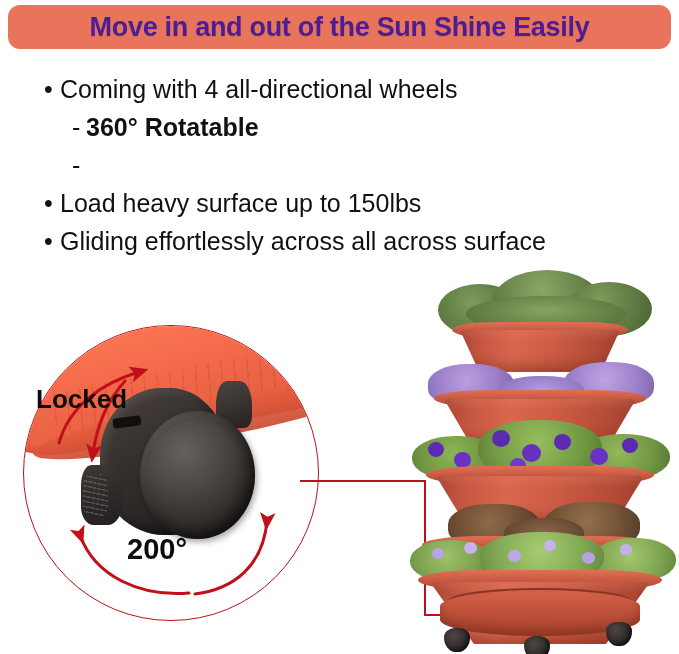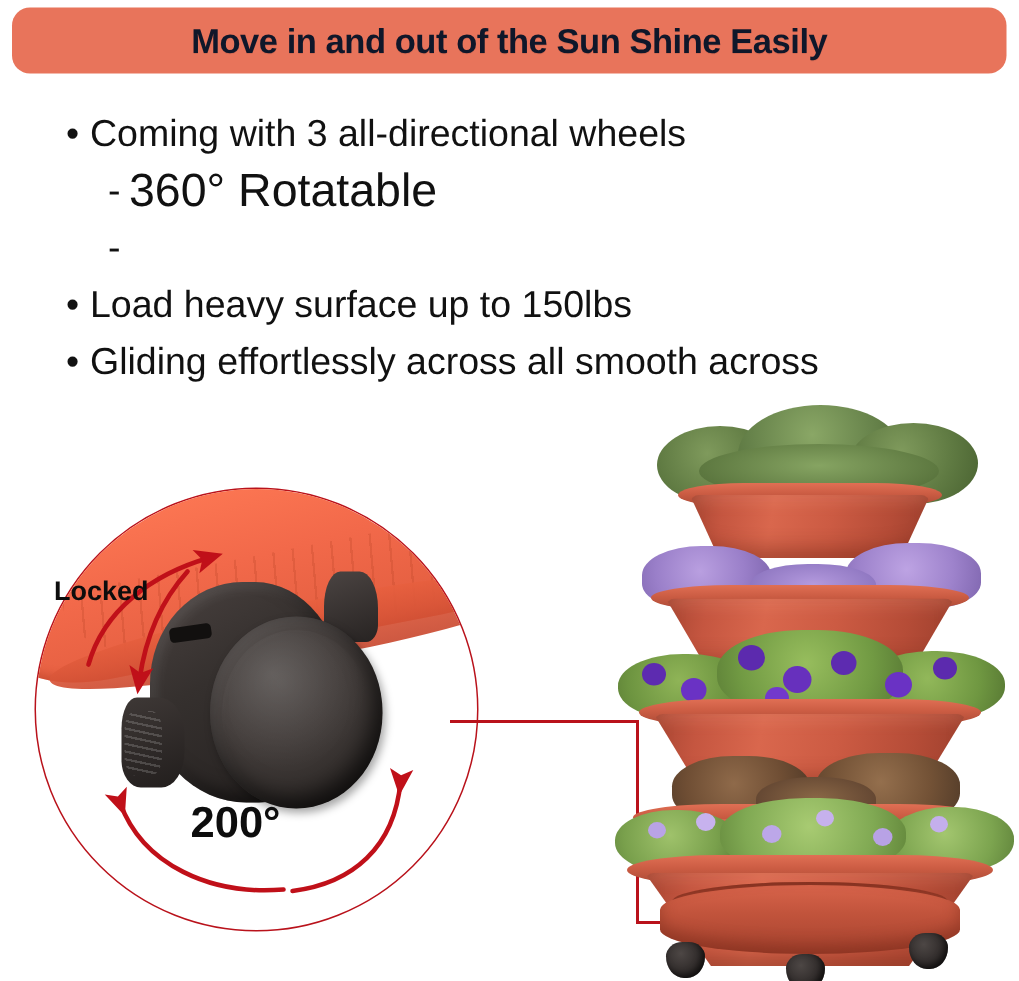--- a/index.html
+++ b/index.html
@@ -24,22 +24,22 @@
     width: 663px;
     height: 44px;
     background: #E8745B;
     border-radius: 12px;
     display: flex;
     align-items: center;
     justify-content: center;
     box-sizing: border-box;
   }
   #header-title {
-    color: #0f172a;
-    font-size: 23px;
+    color: #4c1d95;
+    font-size: 27px;
     font-weight: bold;
     letter-spacing: -0.3px;
     white-space: nowrap;
     text-shadow: 0 1px 0 rgba(0,0,0,.08);
   }
 
   
   #feature-list {
     position: absolute;
     left: 44px;
@@ -72,24 +72,25 @@
     margin-bottom: 4px;
   }
   .sub-dash {
     width: 14px;
     flex: 0 0 14px;
     font-size: 25px;
     line-height: 34px;
     color: #111;
   }
   .sub-text {
-    font-size: 31px;
+    font-size: 25px;
     line-height: 34px;
     color: #111;
     white-space: nowrap;
+    font-weight: bold;
   }
 
   
   #caster-callout {
     position: absolute;
     left: 23px;
     top: 325px;
     width: 296px;
     height: 296px;
   }
@@ -223,21 +224,21 @@
   
   #callout-svg {
     position: absolute;
     inset: 0;
     overflow: visible;
   }
   #locked-label {
     position: absolute;
     left: 13px;
     top: 59px;
-    font-size: 18px;
+    font-size: 26px;
     font-weight: bold;
     color: #0d0d0d;
     white-space: nowrap;
   }
   #rotation-label {
     position: absolute;
     left: 104px;
     top: 208px;
     font-size: 29px;
     font-weight: bold;
@@ -321,38 +322,38 @@
 <body>
 
 <div id="header-banner">
   <span id="header-title">Move in and out of the Sun Shine Easily</span>
 </div>
 
 <div id="feature-list">
 
   <div class="bullet-row">
     <span class="bullet-dot">•</span>
-    <span class="bullet-text">Coming with 3 all-directional wheels</span>
+    <span class="bullet-text">Coming with 4 all-directional wheels</span>
   </div>
   <div class="sub-row">
     <span class="sub-dash">-</span>
     <span class="sub-text">360° Rotatable</span>
   </div>
   <div class="sub-row">
     <span class="sub-dash">-</span>
   </div>
 
   <div class="bullet-row">
     <span class="bullet-dot">•</span>
     <span class="bullet-text">Load heavy surface up to 150lbs</span>
   </div>
 
   <div class="bullet-row">
     <span class="bullet-dot">•</span>
-    <span class="bullet-text">Gliding effortlessly across all smooth across</span>
+    <span class="bullet-text">Gliding effortlessly across all across surface</span>
   </div>
 
 </div>
 
 <div id="caster-callout">
   <div id="callout-circle">
 
     <div id="caddy-plate"></div>
     <div id="caddy-plate-edge"></div>
 

